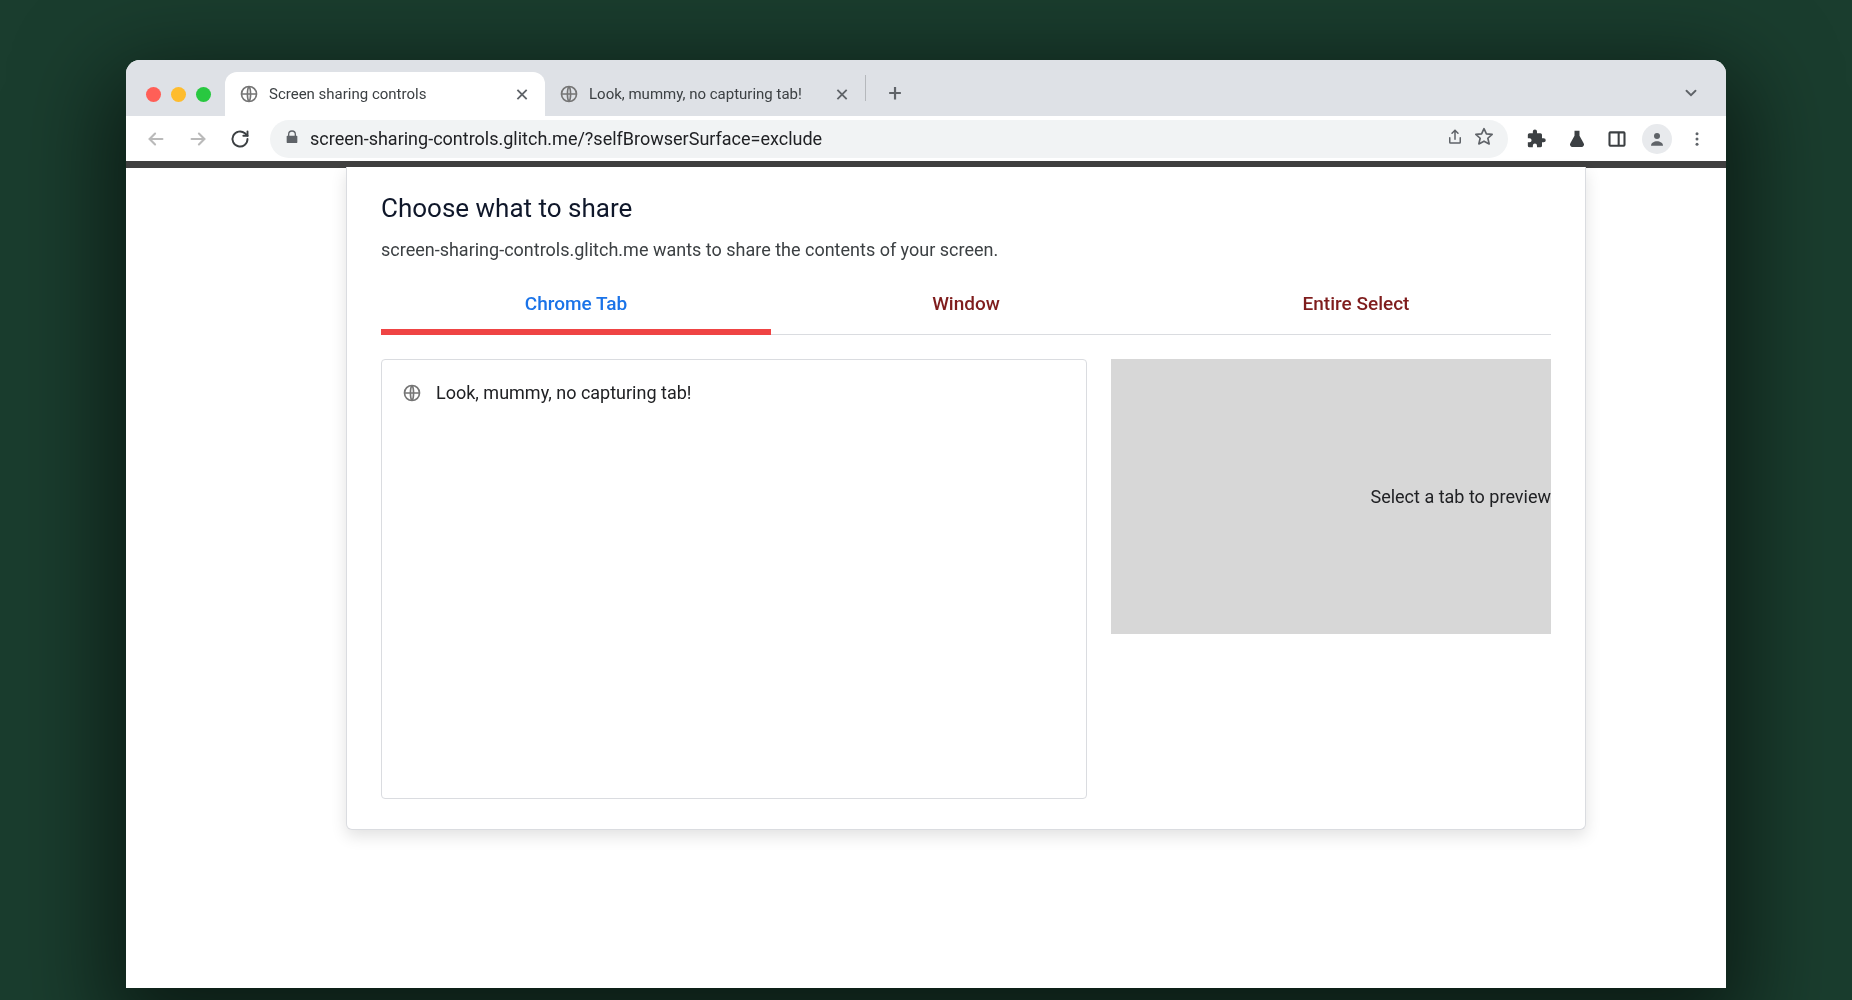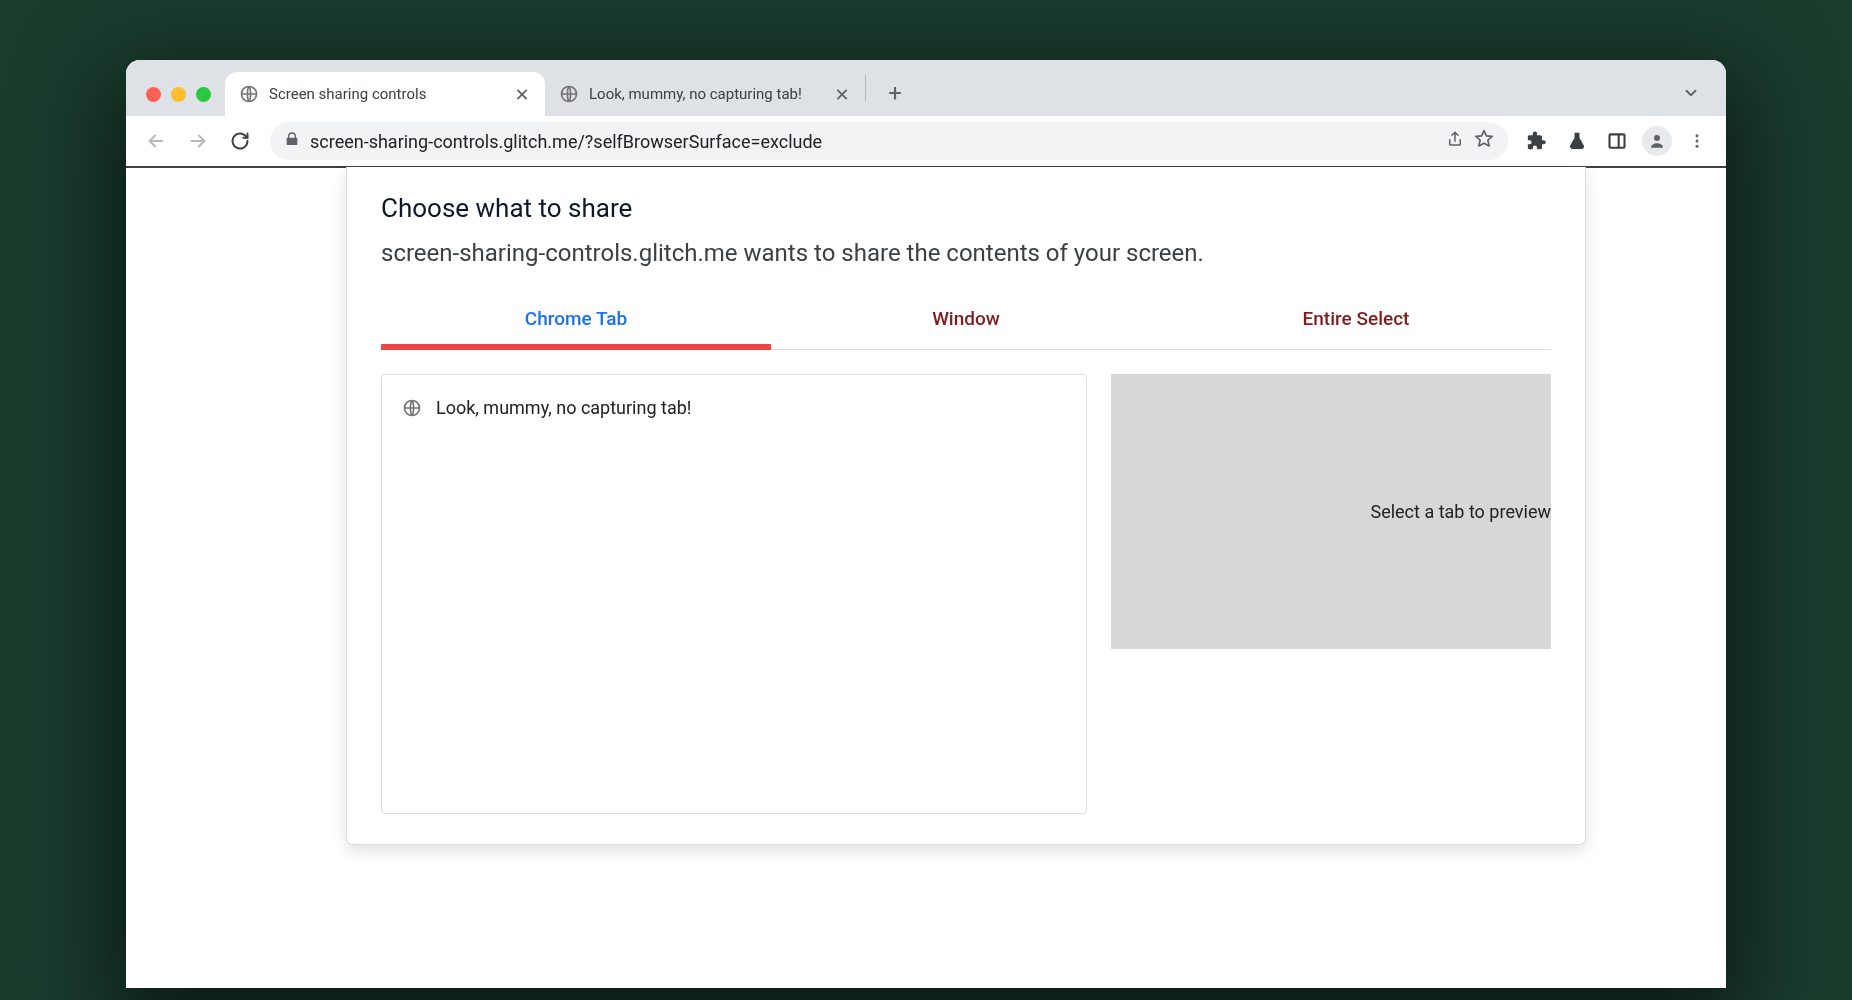--- a/index.html
+++ b/index.html
@@ -88,21 +88,21 @@
       cursor: pointer;
     }
     
     .toolbar {
       background: #fff;
       display: flex;
       align-items: center;
       height: 52px;
       padding: 16px 12px;
       gap: 6px;
-      border-bottom: 2px solid #404040;
+      border-bottom: 7px solid #404040;
     }
     .nav-btn {
       width: 36px; height: 36px;
       display: flex; align-items: center; justify-content: center;
       color: #5f6368;
       cursor: pointer;
       border-radius: 50%;
     }
     .nav-btn.disabled { color: #bababa; cursor: default;}
     .omnibox {
@@ -151,23 +151,23 @@
       box-shadow: 0 6px 16px rgba(0,0,0,0.12);
       padding: 26px 34px 30px;
     }
     .picker-title {
       font-size: 26px;
       color: #0f172a;
       margin-bottom: 16px;
       font-weight: 400;
     }
     .picker-subtitle {
-      font-size: 24px;
+      font-size: 18px;
       color: #3c4043;
-      margin-bottom: 28px;
+      margin-bottom: 20px;
     }
     .picker-tabs {
       display: flex;
       border-bottom: 1px solid #dadce0;
     }
     .picker-tab {
       flex: 1;
       text-align: center;
       padding: 12px 0 14px;
       font-size: 19px;

